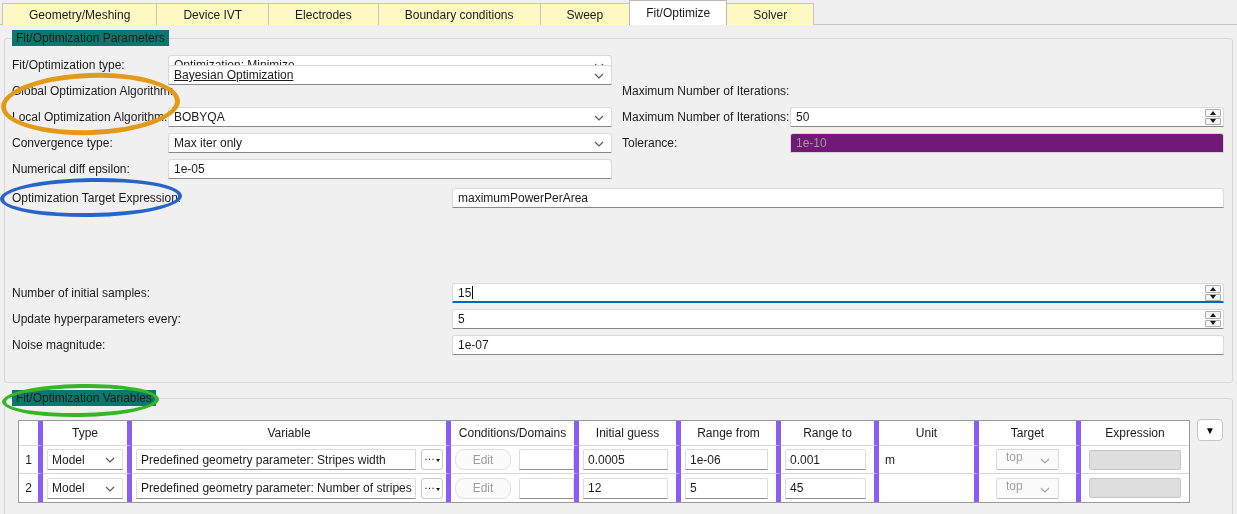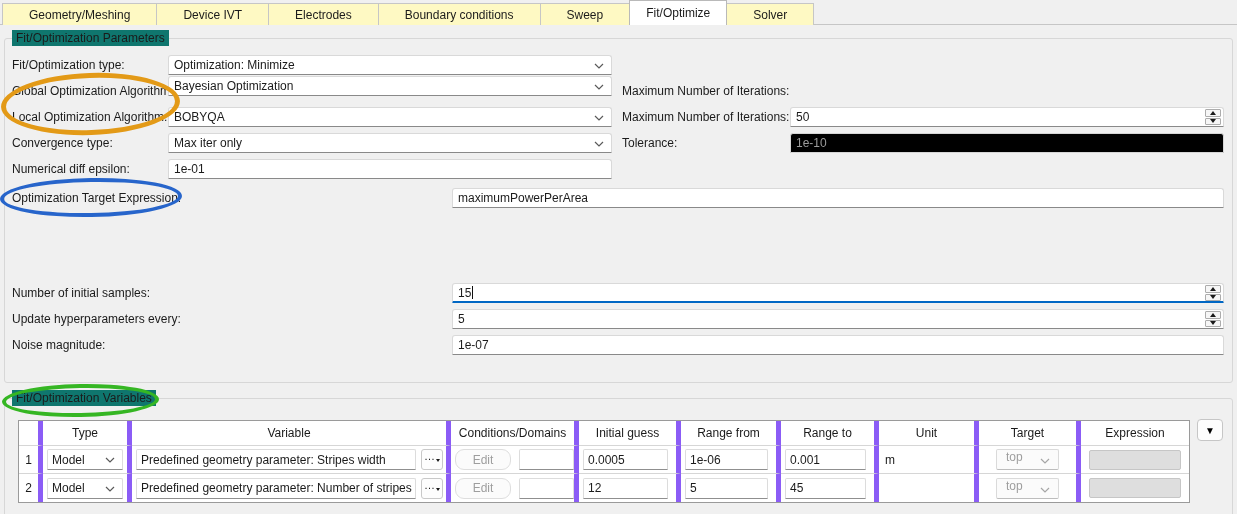--- a/index.html
+++ b/index.html
@@ -29,21 +29,21 @@
     white-space:nowrap; line-height:16px;
   }
   
   .flabel{ position:absolute; height:20px; line-height:20px; white-space:nowrap; }
   .ctl{
     position:absolute; height:20px; background:#ffffff;
     border:1px solid #d9d9d9; border-bottom:1px solid #898989; border-radius:3px 3px 1px 1px;
     display:flex; align-items:center; padding:0 5px; white-space:nowrap; overflow:hidden;
   }
   .ctl.focused{ border-bottom:2px solid #0067c4; }
-  .ctl.disabled{ background:#000000; border:1px solid #d6d6d6; color:#9c9c9c; }
+  .ctl.disabled{ background:#701a75; border:1px solid #d6d6d6; color:#9c9c9c; }
   .chev-icon{ position:absolute; right:7px; top:7px; color:#5a5a5a; line-height:0; }
   .combo{ padding-right:20px; }
   .spinbox{
     position:absolute; right:2px; top:1px; width:16px; height:16px;
     display:flex; flex-direction:column; gap:1px;
   }
   .sbtn{
     flex:1; border:1px solid #acacac; background:#f6f6f6; border-radius:1px;
     display:flex; align-items:center; justify-content:center; cursor:default;
   }
@@ -131,21 +131,21 @@
   <div class="ctl combo" style="left:168px; top:55px; width:444px;">
     <span>Optimization: Minimize</span>
     <span class="chev-icon">
       <svg width="10" height="6" viewBox="0 0 10 6">
           <path d="M1 1 L5 5 L9 1" stroke="currentColor" stroke-width="1.2" fill="none"></path>
         </svg>
     </span>
   </div>
 
   <div class="flabel" style="left:12px; top:81px;">Global Optimization Algorithm:</div>
-  <div class="ctl combo" style="left:168px; top:76px; width:444px;">
+  <div class="ctl combo" style="left:168px; top:65px; width:444px;text-decoration:underline;">
     <span>Bayesian Optimization</span>
     <span class="chev-icon">
       <svg width="10" height="6" viewBox="0 0 10 6">
           <path d="M1 1 L5 5 L9 1" stroke="currentColor" stroke-width="1.2" fill="none"></path>
         </svg>
     </span>
   </div>
   <div class="flabel" style="left:622px; top:81px;">Maximum Number of Iterations:</div>
 
   <div class="flabel" style="left:12px; top:107px;">Local Optimization Algorithm:</div>
@@ -179,21 +179,21 @@
         </svg>
     </span>
   </div>
   <div class="flabel" style="left:622px; top:133px;">Tolerance:</div>
   <div class="ctl disabled" style="left:790px; top:133px; width:434px;">
     <span>1e-10</span>
   </div>
 
   <div class="flabel" style="left:12px; top:159px;">Numerical diff epsilon:</div>
   <div class="ctl" style="left:168px; top:159px; width:444px;">
-    <span>1e-01</span>
+    <span>1e-05</span>
   </div>
 
   <div class="flabel" style="left:12px; top:188px;">Optimization Target Expression:</div>
   <div class="ctl" style="left:452px; top:188px; width:772px;">
     <span>maximumPowerPerArea</span>
   </div>
 
   <div class="flabel" style="left:12px; top:283px;">Number of initial samples:</div>
   <div class="ctl focused" style="left:452px; top:283px; width:772px; padding-right:20px;">
     <span>15</span>

